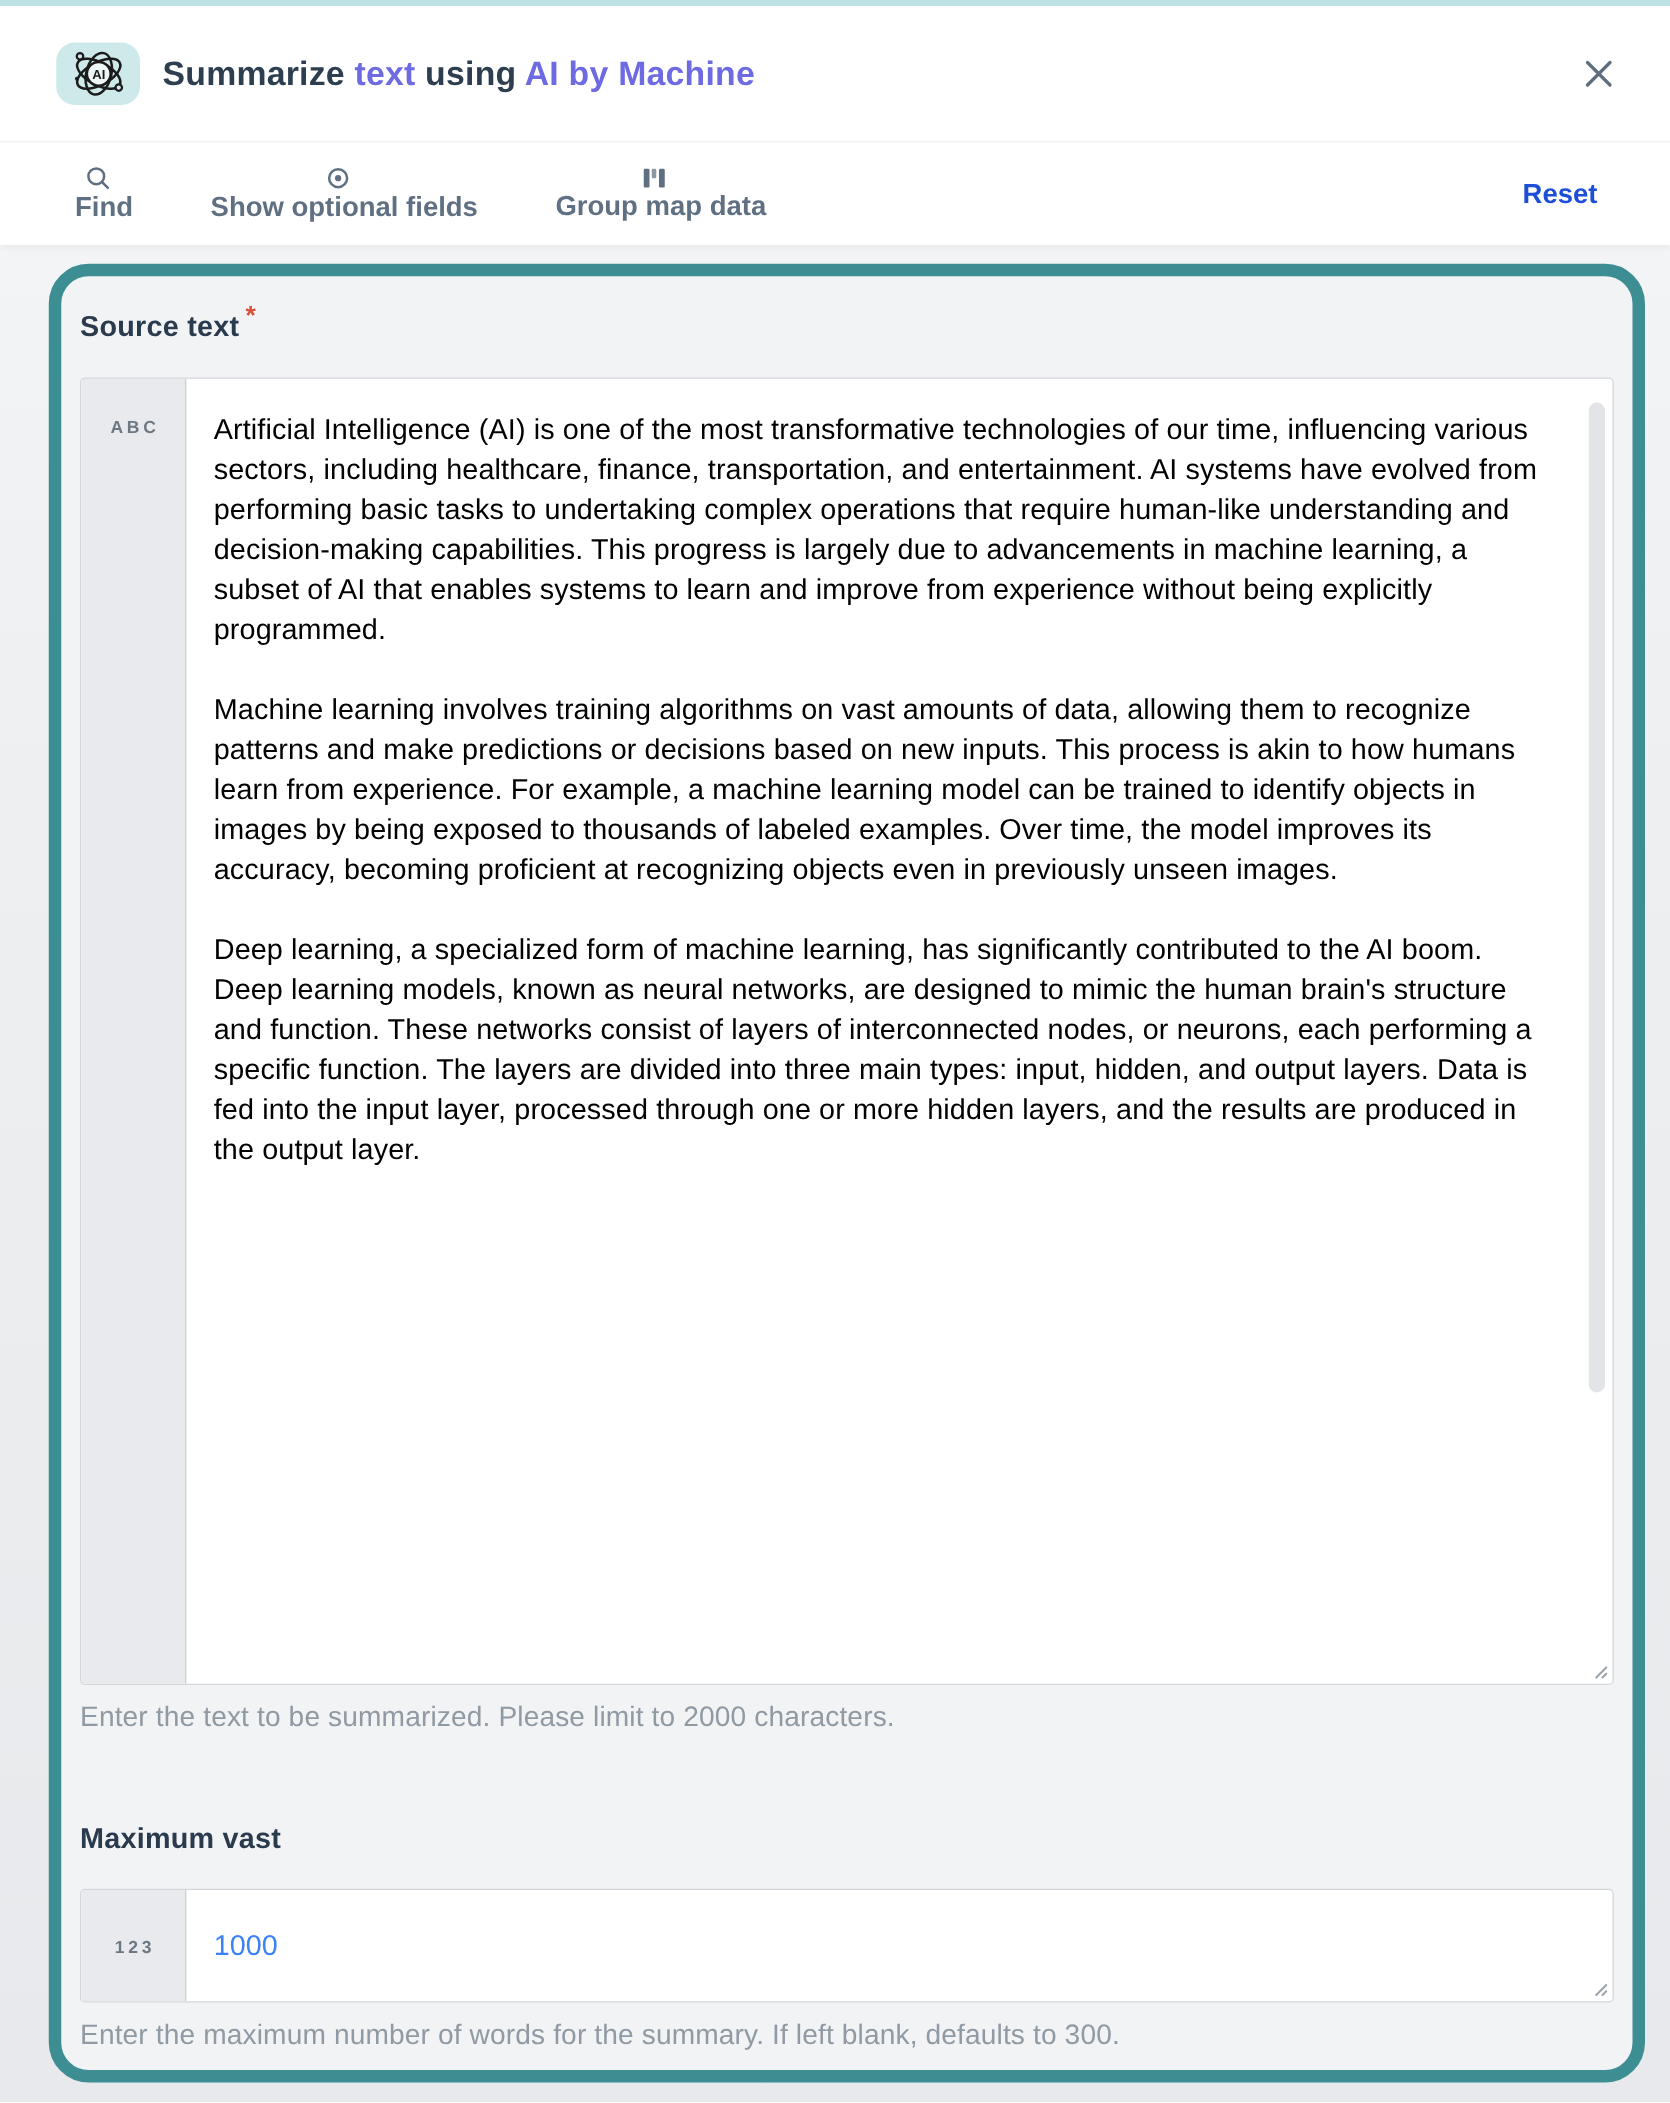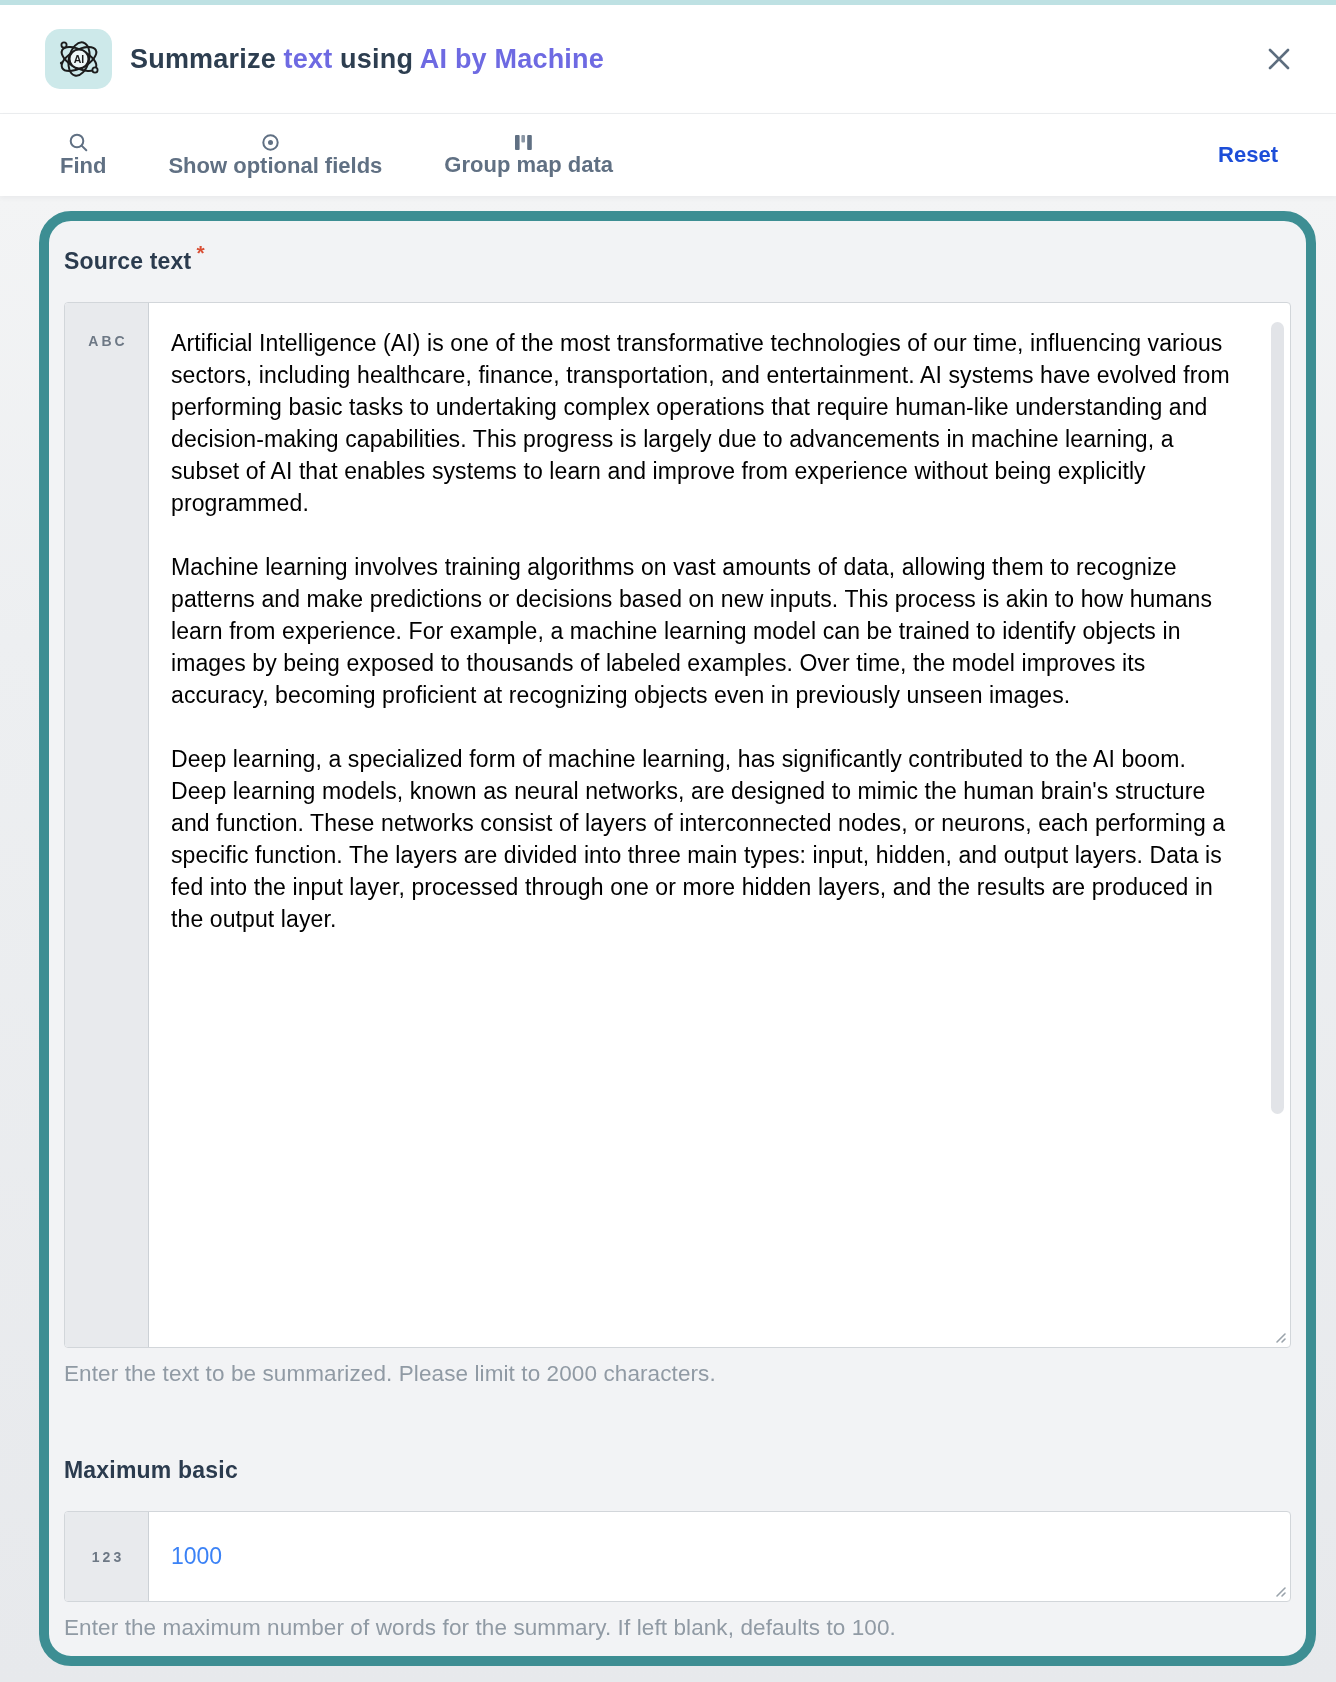--- a/index.html
+++ b/index.html
@@ -19,21 +19,21 @@
   
   .header {
     height: 109px;
     background: #ffffff;
     display: flex;
     align-items: center;
     padding: 0 40px 0 45px;
     border-bottom: 1px solid #eceef0;
   }
   .app-icon {
-    width: 67px; height: 60px;
+    width: 67px; height: 50px;
     background: #cde9ea;
     border-radius: 15px;
     display: flex; align-items: center; justify-content: center;
     flex: 0 0 auto;
   }
   .header-title {
     margin-left: 18px;
     font-size: 27px;
     font-weight: 600;
     color: #2d3e50;
@@ -265,31 +265,31 @@
       <div class="resize-handle">
         <svg width="16" height="16" viewBox="0 0 16 16">
           <path d="M14 6 L6 14 M14 11 L11 14" stroke="#9aa3ab" stroke-width="1.6" stroke-linecap="round"></path>
         </svg>
       </div>
     </div>
 
     <div class="helper-text">Enter the text to be summarized. Please limit to 2000 characters.</div>
 
     <div class="label-row maxwords-label">
-      <span class="field-label">Maximum basic</span>
+      <span class="field-label">Maximum vast</span>
     </div>
 
     <div class="composite-input number-area">
       <div class="gutter">
         <span class="gutter-badge">123</span>
       </div>
       <div class="number-value">1000</div>
       <div class="resize-handle">
         <svg width="16" height="16" viewBox="0 0 16 16">
           <path d="M14 6 L6 14 M14 11 L11 14" stroke="#9aa3ab" stroke-width="1.6" stroke-linecap="round"></path>
         </svg>
       </div>
     </div>
 
-    <div class="helper-text">Enter the maximum number of words for the summary. If left blank, defaults to 100.</div>
+    <div class="helper-text">Enter the maximum number of words for the summary. If left blank, defaults to 300.</div>
 
   </div>
 </div>
 
 </body></html>

